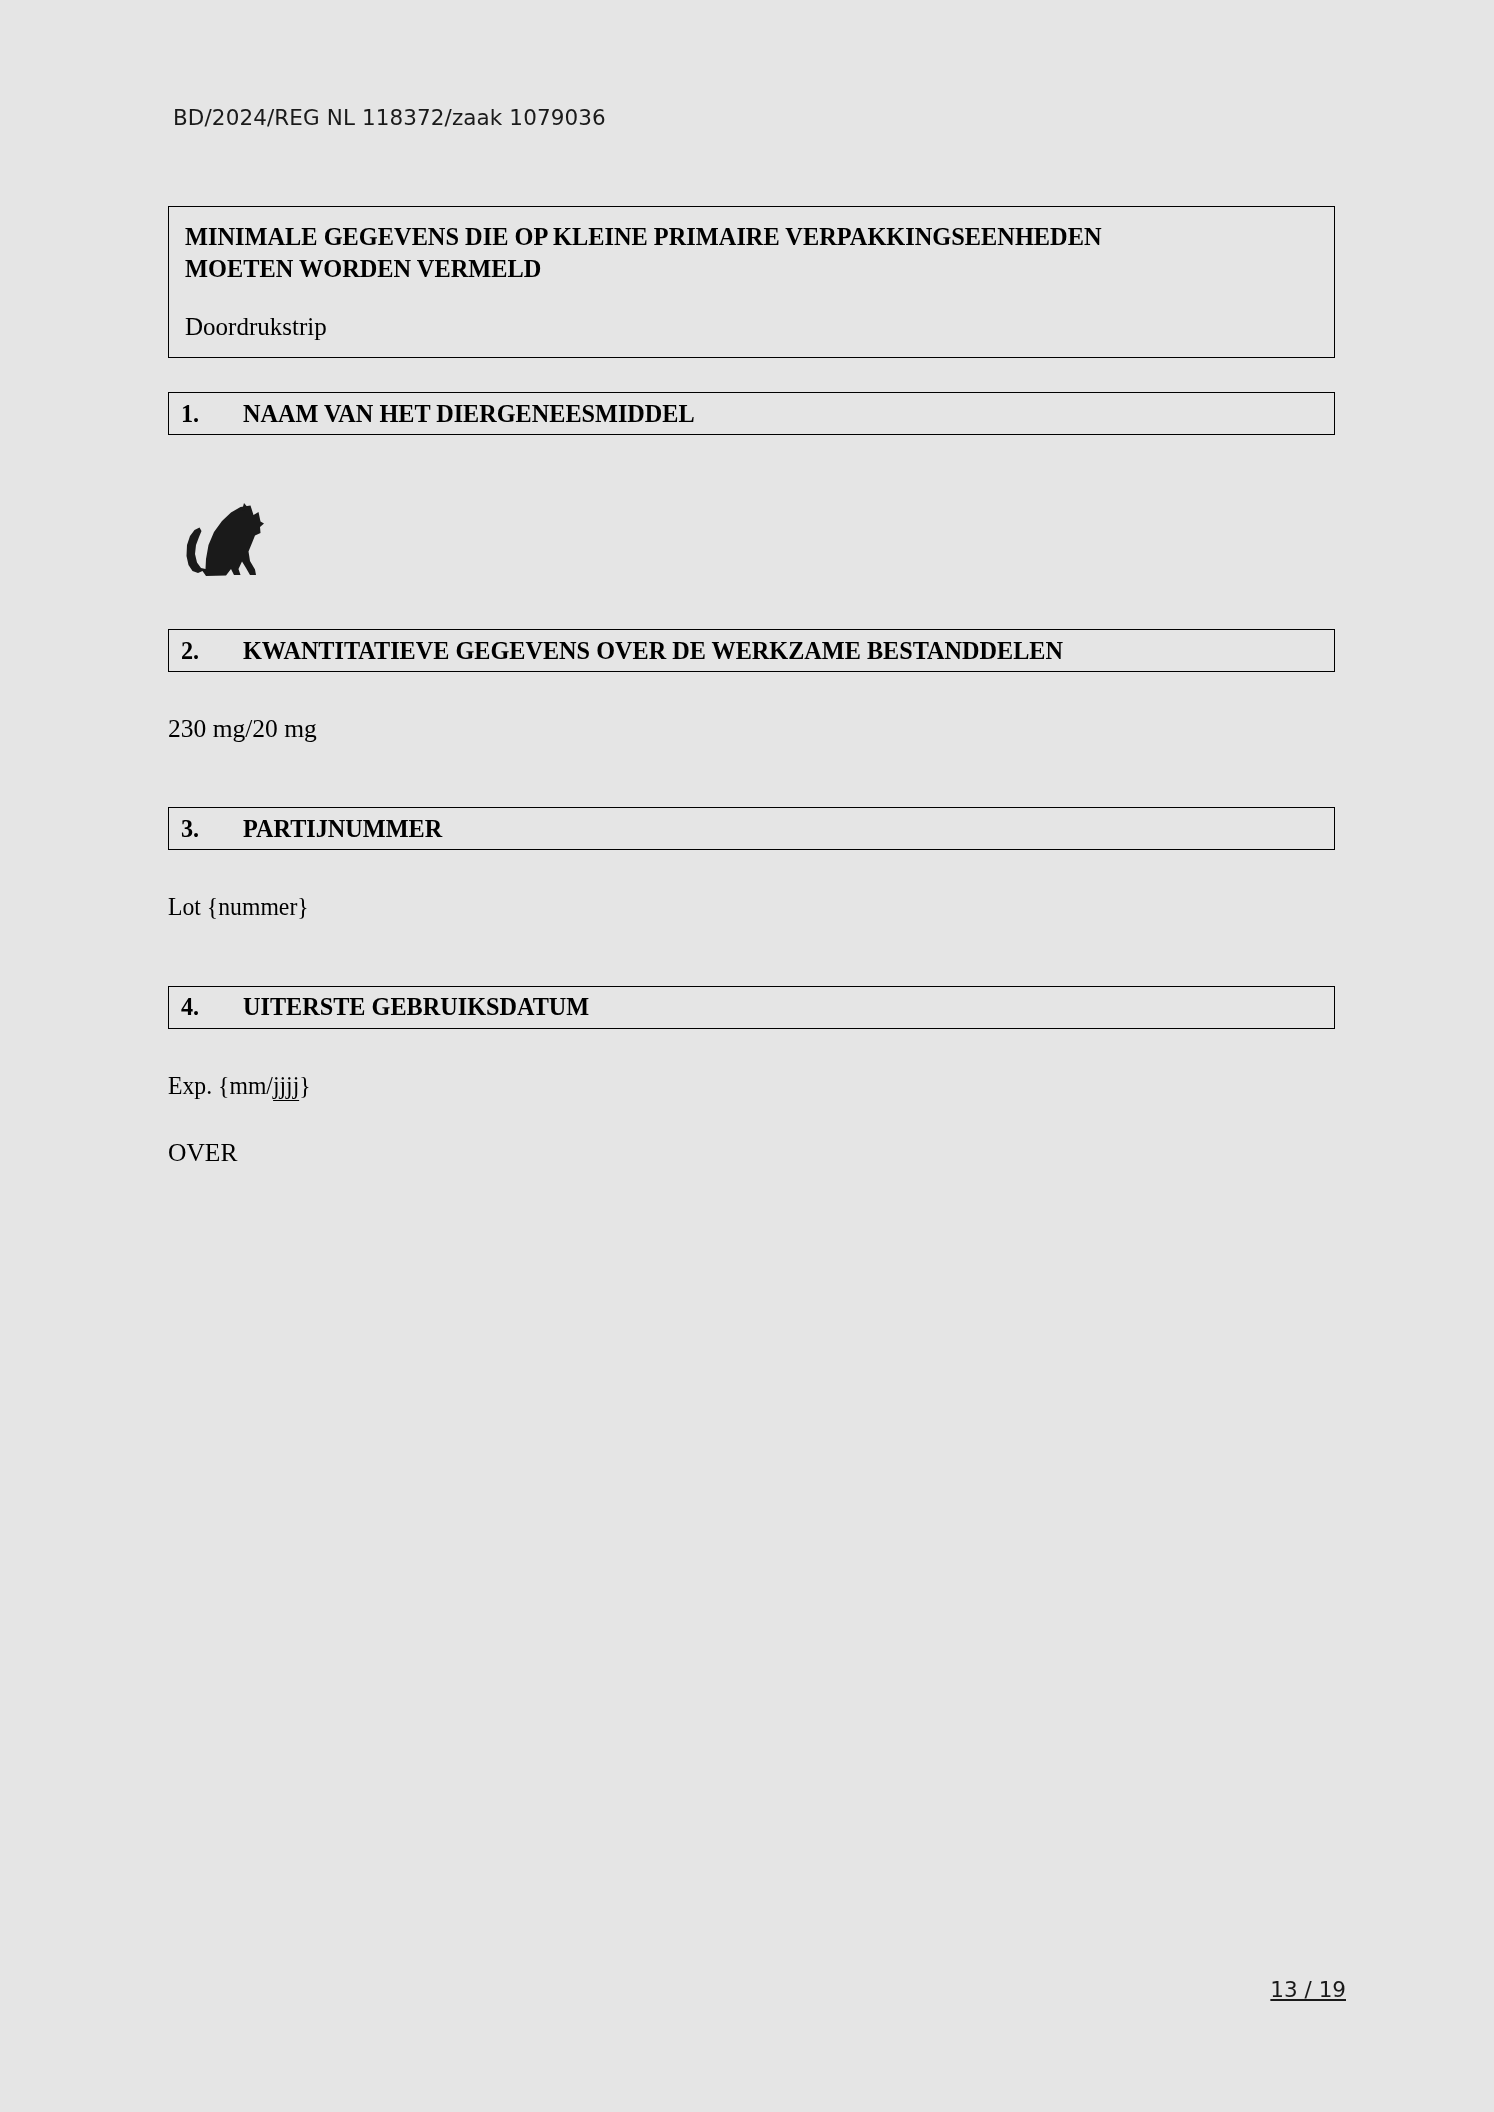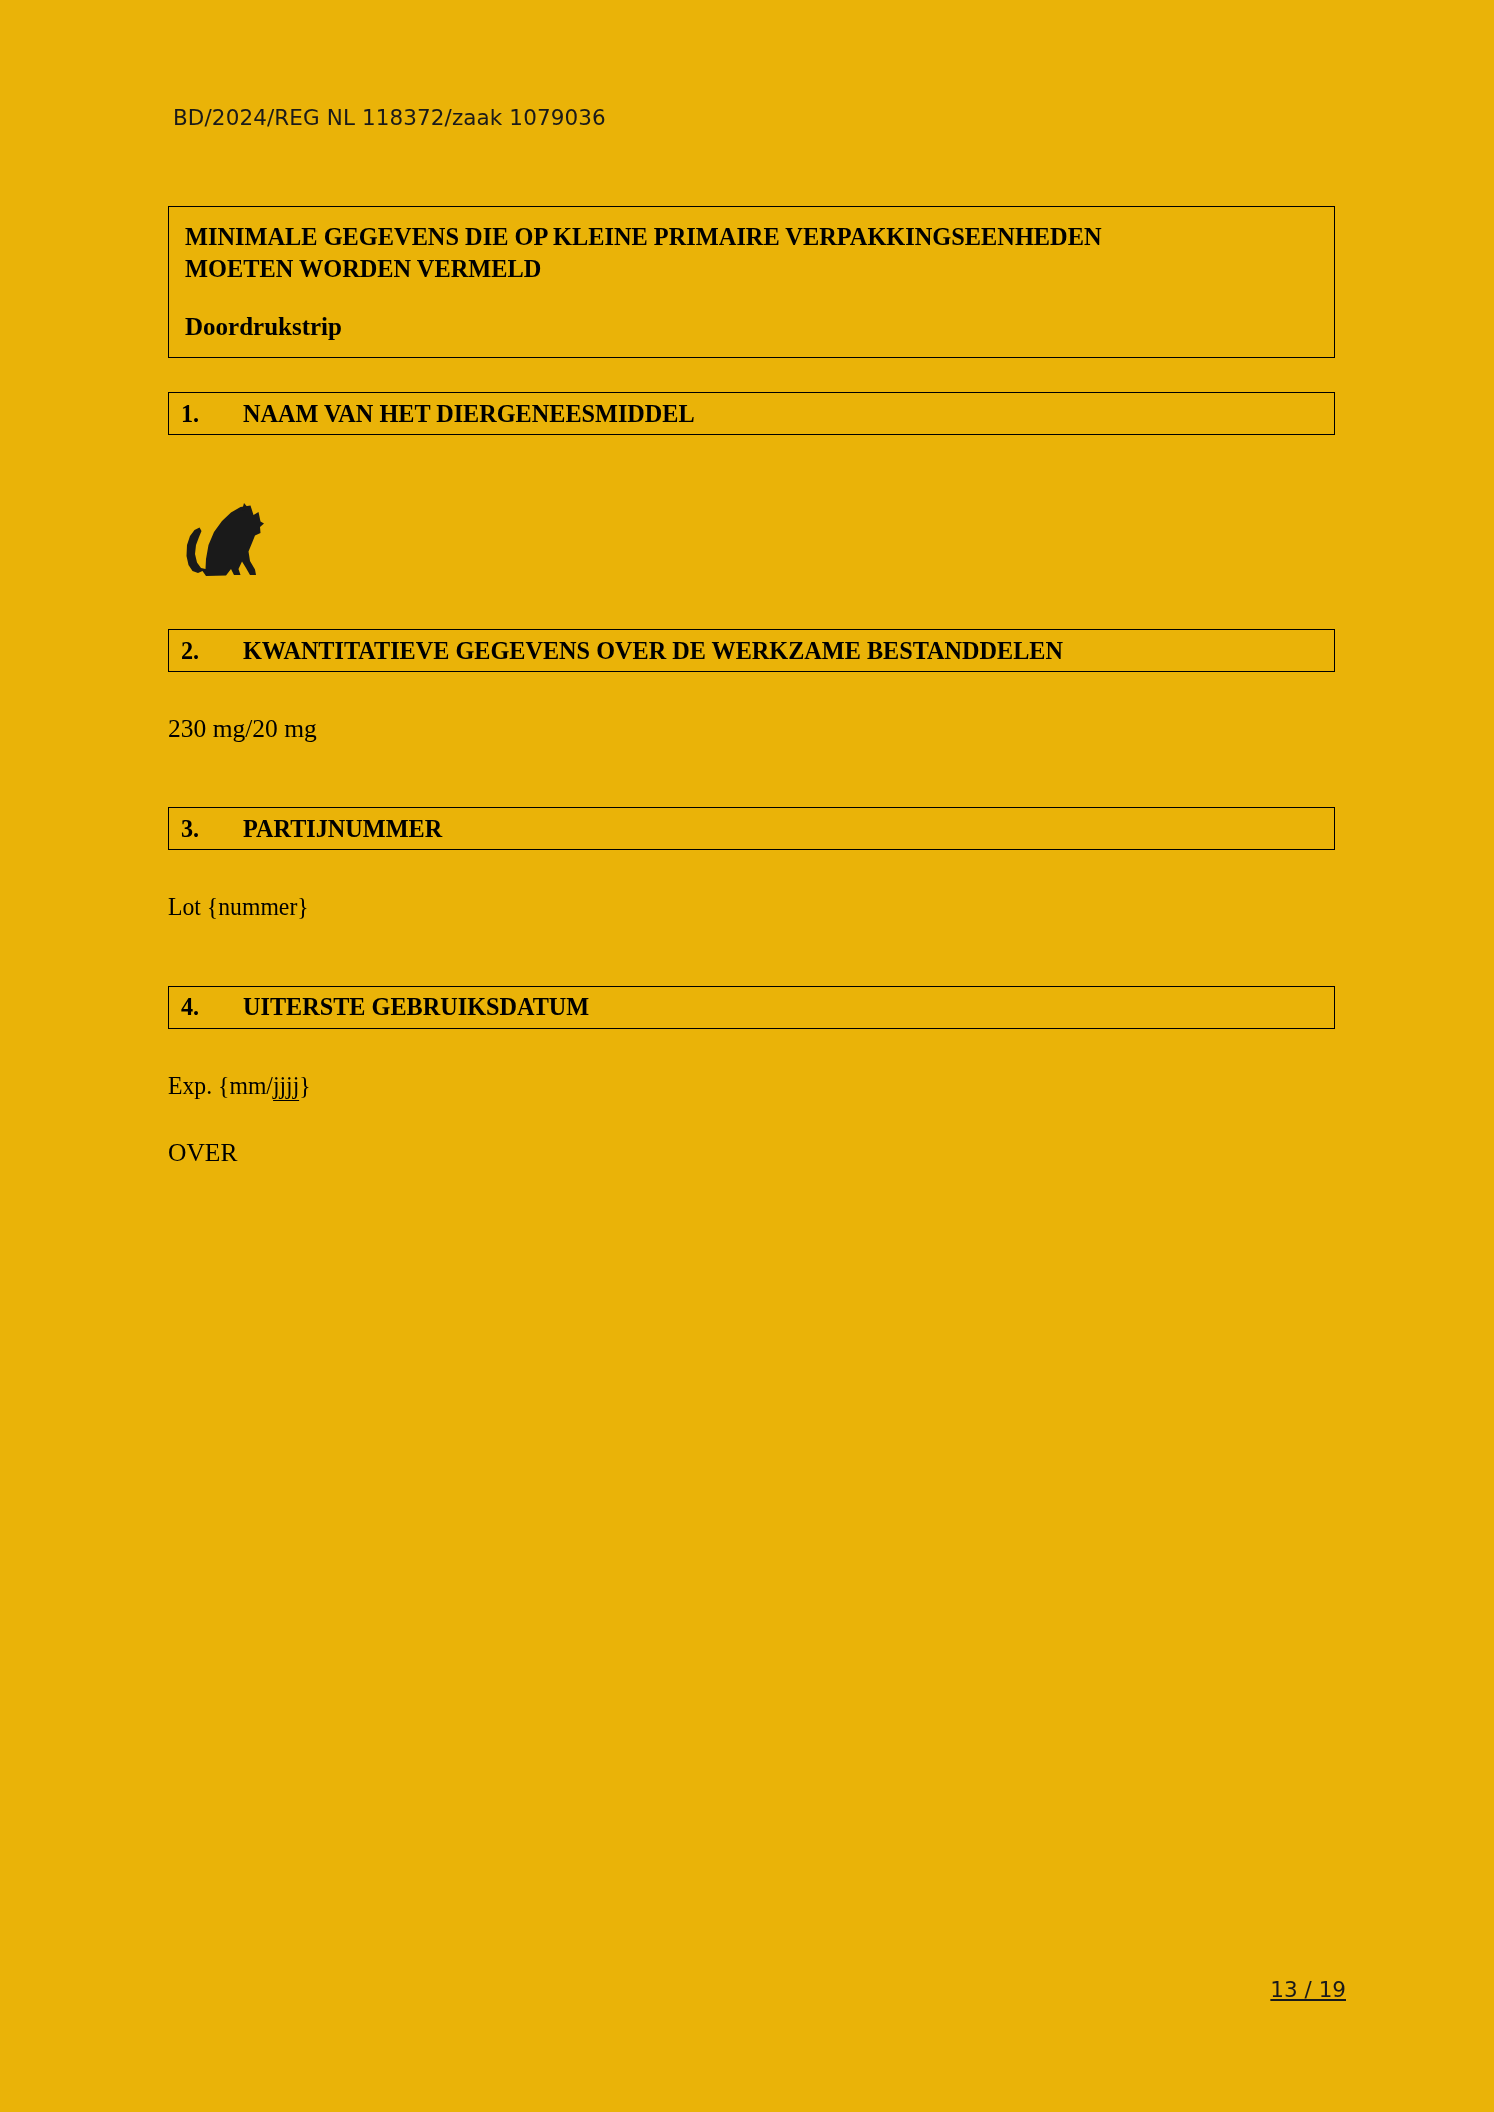--- a/index.html
+++ b/index.html
@@ -4,21 +4,21 @@
 <style>
   html, body {
     margin: 0;
     padding: 0;
     background: #ffffff;
   }
   .page {
     position: relative;
     width: 1494px;
     height: 2112px;
-    background: #eab308;
+    background: #e5e5e5;
     overflow: hidden;
     font-family: "Liberation Serif", "DejaVu Serif", serif;
     color: #000000;
   }
 
   
   .doc-header {
     position: absolute;
     left: 173px;
     top: 105px;
@@ -48,21 +48,21 @@
     font-family: "Liberation Serif", "DejaVu Serif", serif;
     font-weight: bold;
     font-size: 25.5px;
     line-height: 1.26;
     transform: scaleX(0.955);
     transform-origin: left center;
     white-space: nowrap;
   }
   .subtitle-line {
     font-family: "Liberation Serif", "DejaVu Serif", serif;
-    font-weight: bold;
+    font-weight: normal;
     font-size: 25px;
     margin-top: 28px;
     white-space: nowrap;
   }
 
   .section-box {
     border: 1.6px solid #000;
     box-sizing: border-box;
     width: 100%;
     height: 43px;

